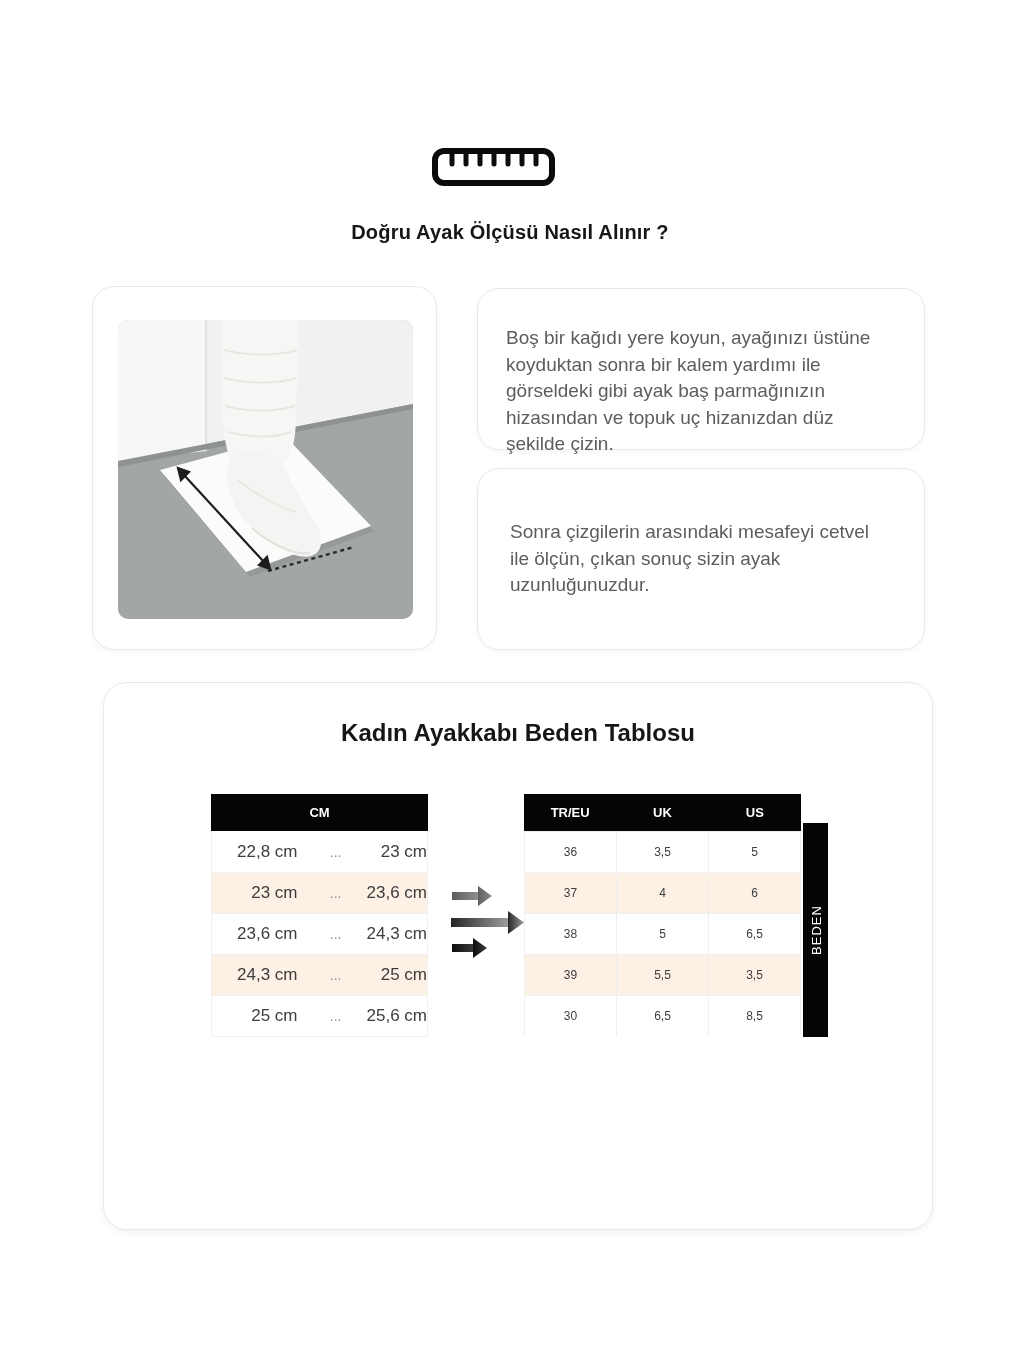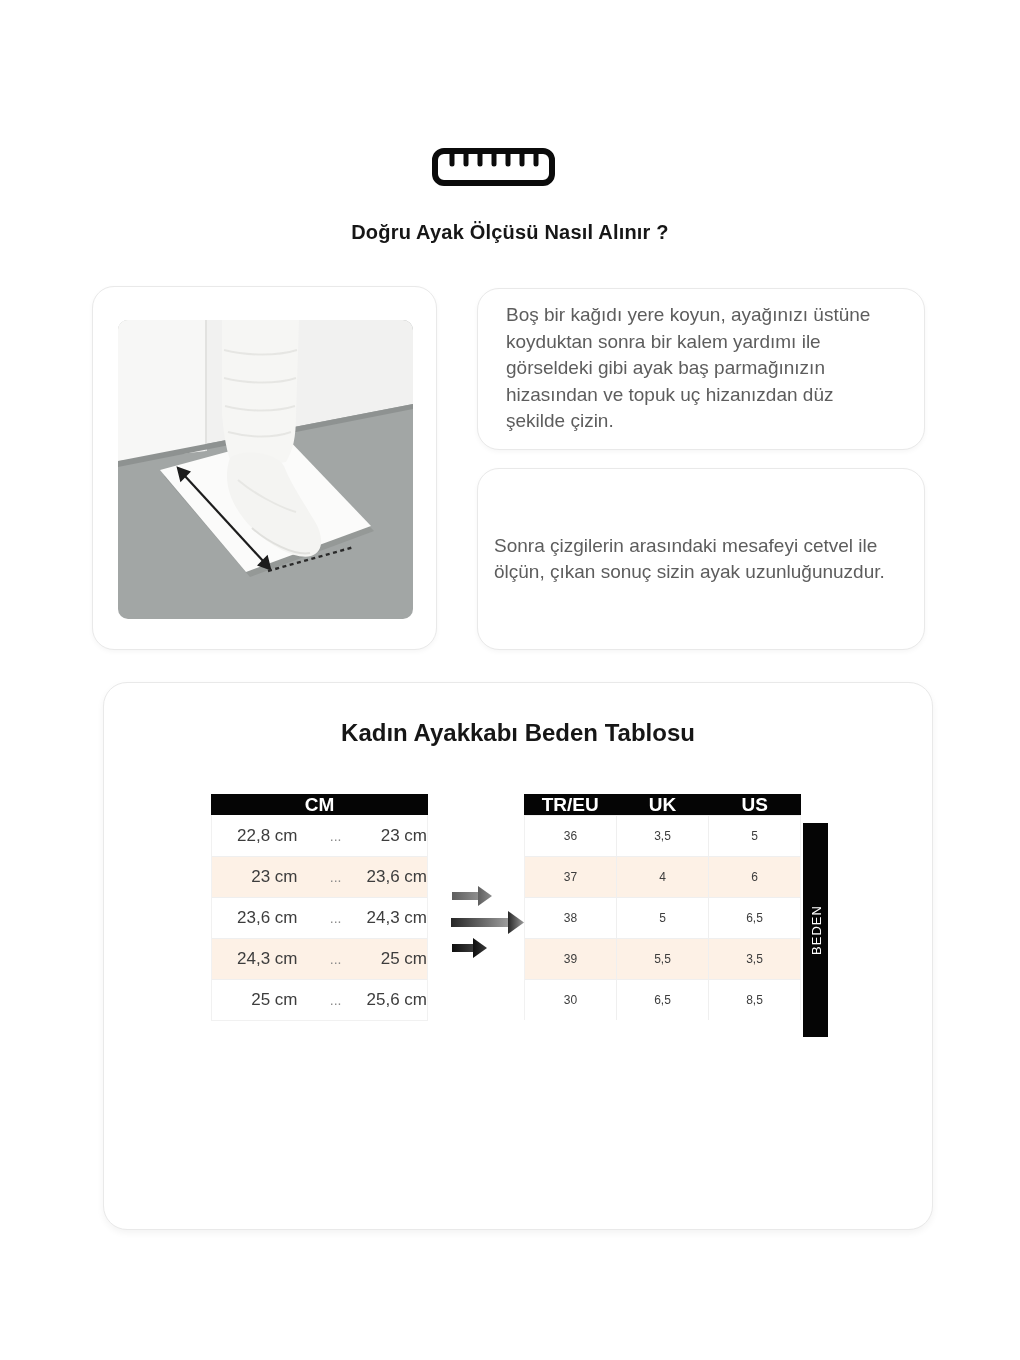--- a/index.html
+++ b/index.html
@@ -11,33 +11,33 @@
   .ruler-wrap { position:absolute; left:432px; top:148px; width:123px; height:38px; }
   .page-title { position:absolute; left:0; top:221px; width:1020px; text-align:center;
                 font-size:20px; font-weight:bold; color:#161616; letter-spacing:.2px; }
 
   
   .card { position:absolute; background:#fff; border:1px solid #e9e9e9; border-radius:22px;
           box-shadow:0 2px 5px rgba(0,0,0,.04); }
   .photo-card  { left:92px;  top:286px; width:345px; height:364px; }
   .photo-frame { position:absolute; left:25px; top:33px; width:295px; height:299px;
                  border-radius:10px; overflow:hidden; }
-  .info-card-1 { left:477px; top:288px; width:448px; height:162px; padding:13px 28px; }
-  .info-card-2 { left:477px; top:468px; width:448px; height:182px; padding:0 16px;
+  .info-card-1 { left:477px; top:288px; width:448px; height:162px; padding:36px 28px; }
+  .info-card-2 { left:477px; top:468px; width:448px; height:182px; padding:0 32px;
                  display:flex; align-items:center;border-radius:22px; }
   .info-text { font-size:19px; line-height:26.5px; color:#5d5d5d; }
 
   
   .table-card { left:95px; top:682px; width:830px; height:548px; border-radius:24px;
                 box-shadow:0 3px 7px rgba(0,0,0,.05);margin-left:8px; }
   .table-title { position:absolute; left:0; top:36px; width:100%; text-align:center;
                  font-size:24px; font-weight:bold; color:#161616; }
 
-  .thead { background:#050505; color:#fff; font-size:19px; font-weight:bold;
-           display:flex; align-items:center; height:21px; }
+  .thead { background:#050505; color:#fff; font-size:13px; font-weight:bold;
+           display:flex; align-items:center; height:37px; }
 
   
   .cm-table { position:absolute; left:107px; top:111px; width:217px; }
   .cm-table .thead { justify-content:center; }
   .cm-body { border:1px solid #f1f1f1; border-top:none; }
   .cm-row { display:grid; grid-template-columns:1fr 44px 1fr; align-items:center;
             height:41px; border-top:1px solid #efefef; background:#fff;
             font-size:17px; color:#3d3d3d; }
   .cm-row:first-child { border-top:none; }
   .cm-row.alt { background:#fdf1e6; }

